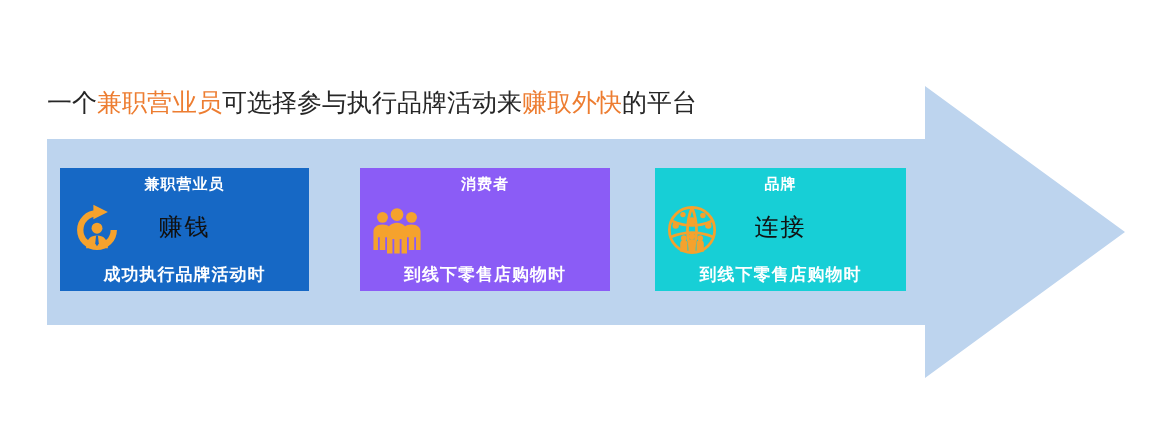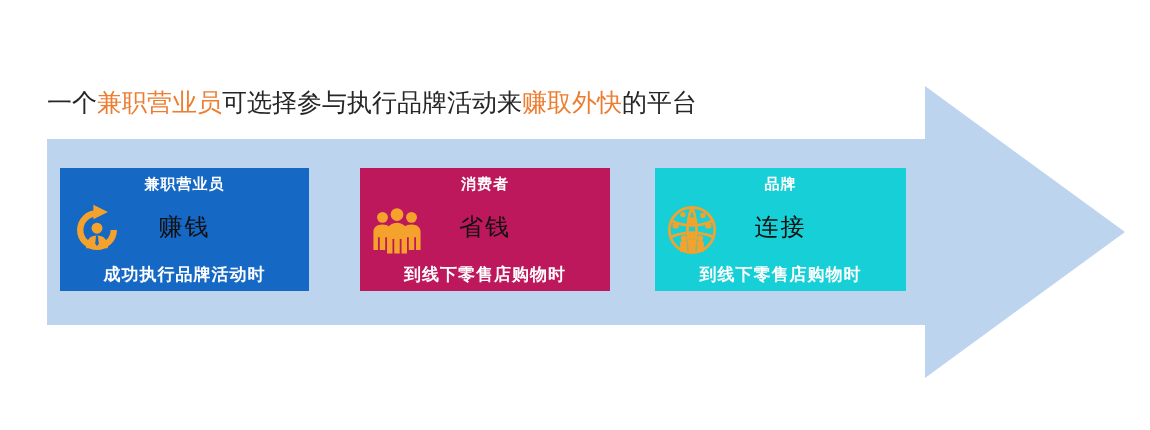--- a/index.html
+++ b/index.html
@@ -52,21 +52,21 @@
     width: 846px;
     height: 123px;
   }
   .card {
     position: absolute;
     top: 0;
     height: 123px;
     box-sizing: border-box;
   }
   .card-1 { left: 0px;   width: 249px; background: #1668C5; }
-  .card-2 { left: 300px; width: 250px; background: #be185d; }
+  .card-2 { left: 300px; width: 250px; background: #8b5cf6; }
   .card-3 { left: 595px; width: 251px; background: #17CFD6; }
 
   .card-head {
     position: absolute;
     left: 0;
     right: 0;
     top: 6px;
     text-align: center;
     color: #ffffff;
     font-size: 15px;
@@ -156,21 +156,20 @@
             <path d="M6 54 L6 34 C6 29 10 26 16 26 C22 26 26 29 26 34 L26 54 L21 54 L21 40 L19 40 L19 54 L13 54 L13 40 L11 40 L11 54 Z"></path>
 
             <circle cx="48" cy="18" r="6"></circle>
             <path d="M38 54 L38 34 C38 29 42 26 48 26 C54 26 58 29 58 34 L58 54 L53 54 L53 40 L51 40 L51 54 L45 54 L45 40 L43 40 L43 54 Z"></path>
 
             <circle cx="32" cy="15" r="7"></circle>
             <path d="M21 58 L21 34 C21 28 26 24 32 24 C38 24 43 28 43 34 L43 58 L37 58 L37 42 L35 42 L35 58 L29 58 L29 42 L27 42 L27 58 Z"></path>
           </g>
         </svg>
       </div>
-      <div class="card-main">省钱</div>
       <div class="card-foot">到线下零售店购物时</div>
     </div>
 
     <div class="card card-3">
       <div class="card-head">品牌</div>
       <div class="card-icon">
         <svg viewBox="0 0 64 64" xmlns="http://www.w3.org/2000/svg">
           <g fill="none" stroke="#F5A22D" stroke-width="3">
             <circle cx="32" cy="32" r="25"></circle>
             <path d="M10 22 Q32 32 54 22"></path>

